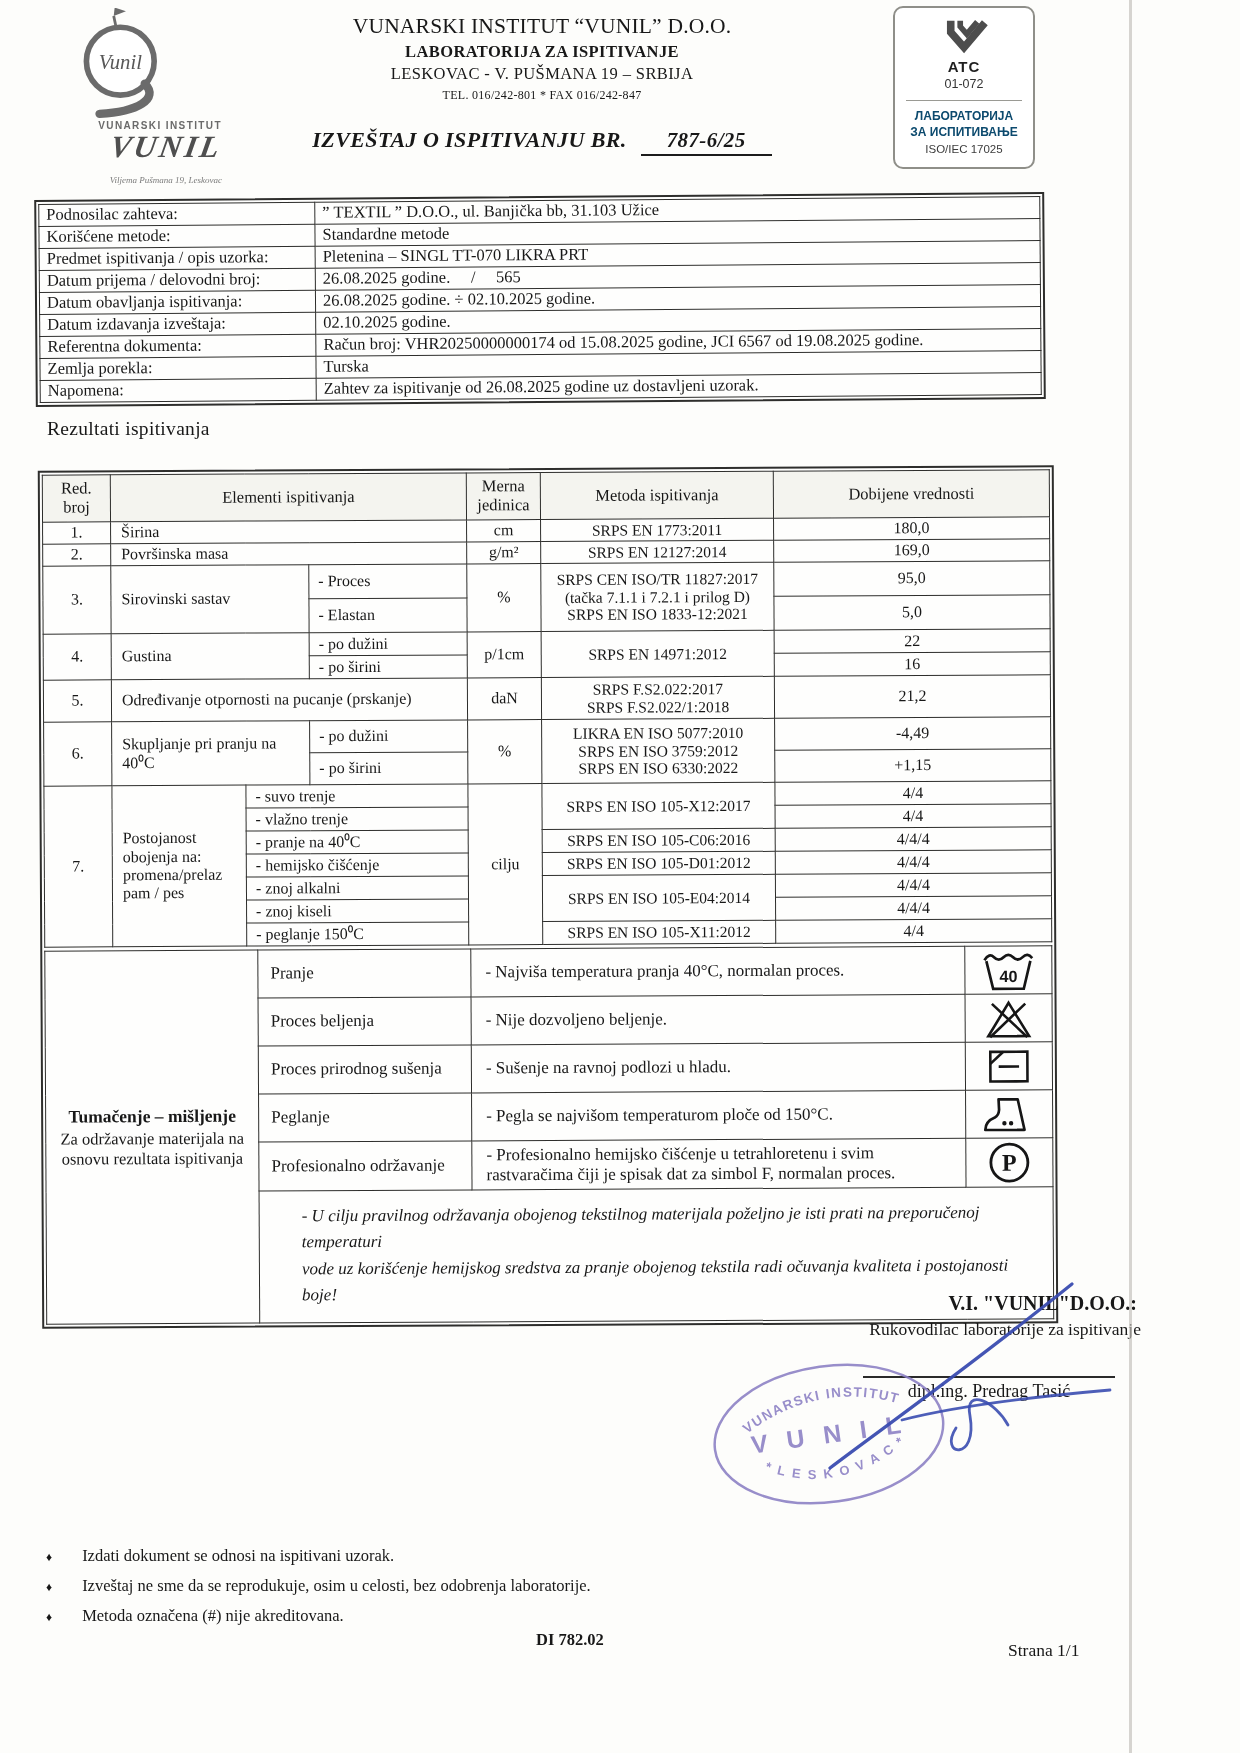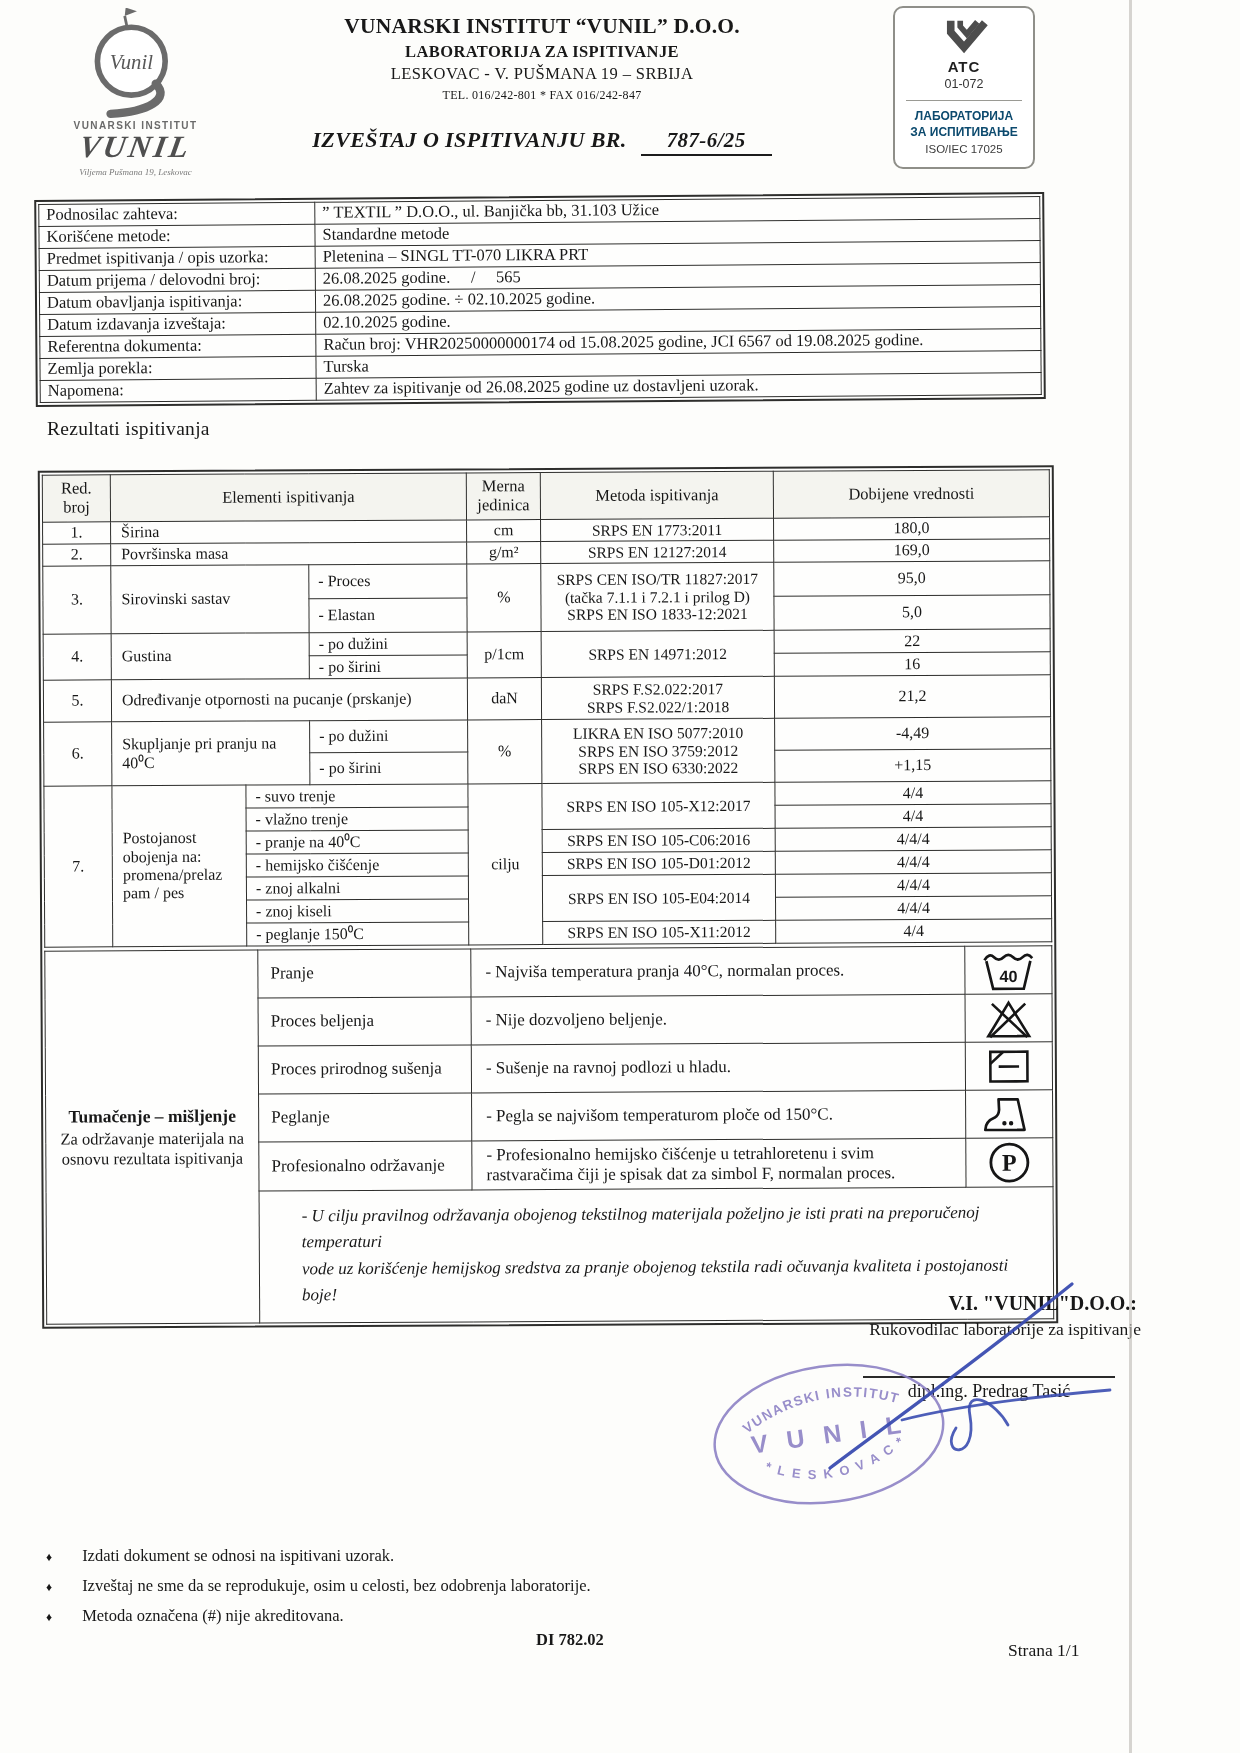--- a/index.html
+++ b/index.html
@@ -1,28 +1,28 @@
 <!DOCTYPE html>
 <html><head>
 <meta charset="utf-8">
 <style>
   html,body{margin:0;padding:0;background:#ffffff;}
   .page{position:relative;width:1240px;height:1753px;background:#fdfdfb;
         font-family:"Liberation Serif", serif;color:#181818;overflow:hidden;}
 
   
-  .logo-block{position:absolute;left:38px;top:8px;width:195px;text-align:center;}
+  .logo-block{position:absolute;left:27px;top:8px;width:195px;text-align:right;}
   .logo-line1{font-family:"Liberation Sans",sans-serif;font-size:10px;font-weight:bold;
               letter-spacing:1.4px;color:#6a6a6a;margin-top:0px;}
   .logo-vunil{font-style:italic;font-weight:bold;font-size:31px;letter-spacing:3px;
               color:#4f4f4f;line-height:1;transform:skewX(-10deg);}
-  .logo-line3{font-size:9px;font-style:italic;color:#7a7a7a;margin-top:5px;}
+  .logo-line3{font-size:9px;font-style:italic;color:#7a7a7a;margin-top:13px;}
 
   .org-center{position:absolute;left:252px;top:14px;width:580px;text-align:center;}
-  .org-name{font-size:21.5px;font-weight:bold;letter-spacing:.2px;}
+  .org-name{font-size:21.5px;font-weight:normal;letter-spacing:.2px;}
   .org-lab{font-size:16.5px;font-weight:bold;margin-top:3px;letter-spacing:.4px;}
   .org-addr{font-size:16.5px;margin-top:2px;letter-spacing:.4px;}
   .org-tel{font-size:12px;margin-top:4px;letter-spacing:.3px;}
   .report-title-row{margin-top:24px;font-size:22px;font-weight:bold;font-style:italic;
                     white-space:nowrap;letter-spacing:.4px;}
   .report-number{display:inline-block;border-bottom:2.5px solid #1c1c1c;
                  padding:0 26px 1px 26px;margin-left:8px;font-size:21px;}
 
   .badge{position:absolute;left:893px;top:6px;width:130px;border:2px solid #8f8f89;
          border-radius:10px;background:#fff;text-align:center;padding:10px 4px 12px 4px;

